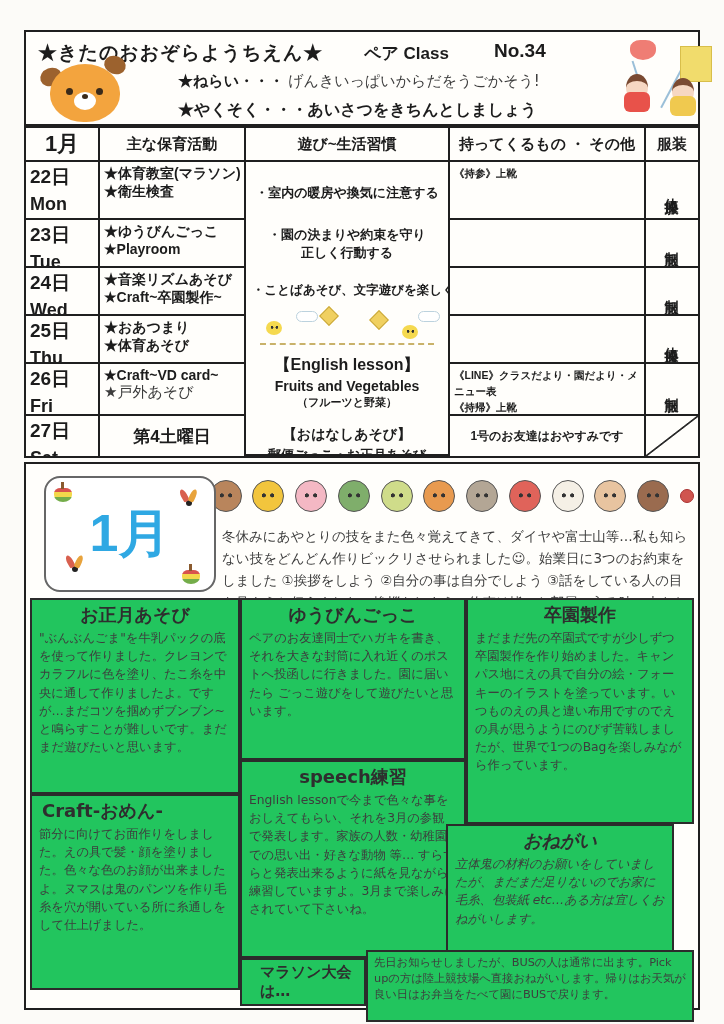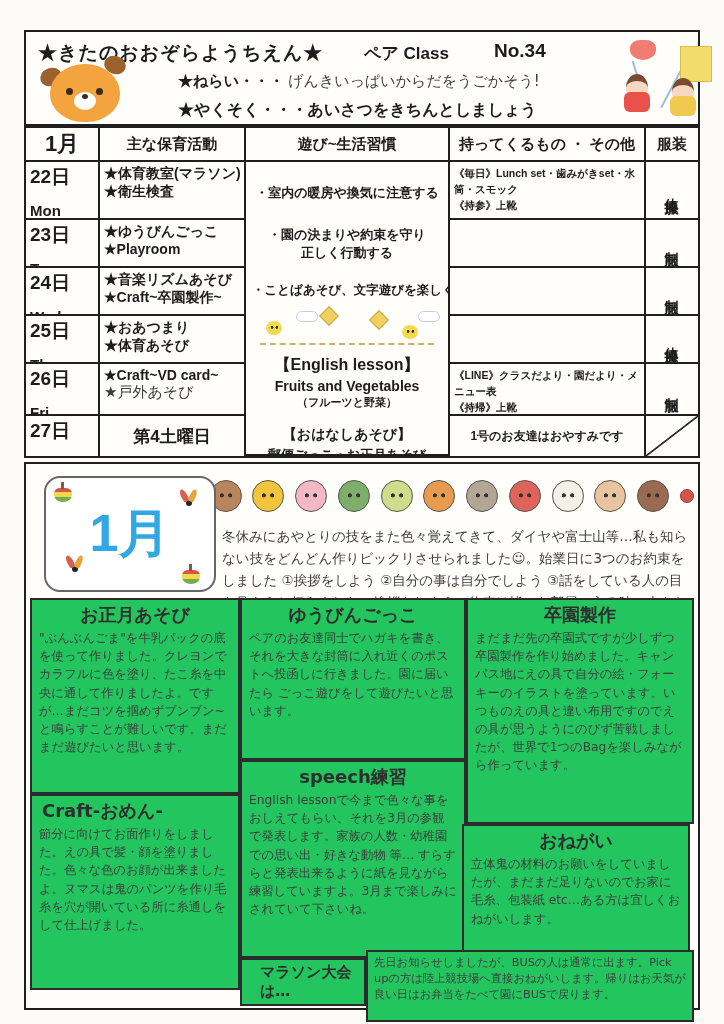--- a/index.html
+++ b/index.html
@@ -47,21 +47,21 @@
          grid-template-columns:74px 146px 204px 196px auto;
          grid-template-rows:34px 58px 48px 48px 48px 52px auto;}
   .cell{border-right:2px solid #1f1f1f;border-bottom:2px solid #1f1f1f;box-sizing:border-box;
         position:relative;overflow:hidden;}
   .cell.last-col{border-right:none;}
   .cell.last-row{border-bottom:none;}
   .th{display:flex;align-items:center;justify-content:center;font-size:15px;}
   .month-cell{font-size:22px;}
   .date-cell{padding:2px 4px;}
   .date-cell .d{font-size:19px;font-weight:bold;}
-  .date-cell .w{font-size:15px;font-weight:bold;margin-top:12px;}
+  .date-cell .w{font-size:18px;font-weight:bold;margin-top:4px;}
   .act-cell{padding:3px 4px;font-size:14px;display:flex;flex-direction:column;justify-content:flex-start;}
   .act-cell .a{white-space:nowrap;}
   .bring-cell{padding:4px 4px;font-size:10.5px;line-height:1.5;}
   .uni-cell{display:flex;align-items:center;justify-content:center;}
   .uni-text{writing-mode:vertical-rl;text-orientation:upright;font-weight:bold;font-size:14px;letter-spacing:2px;}
   .diag{background:linear-gradient(to bottom right,transparent 48%,#2a2a2a 49.3%,#2a2a2a 50.7%,transparent 52%);}
   .play-cell{grid-column:3;grid-row:2/8;padding:4px 6px;text-align:center;font-size:13px;}
   .play-cell .note1{margin-top:18px;font-weight:bold;}
   .play-cell .note2{margin-top:24px;font-weight:bold;line-height:1.4;}
   .play-cell .note3{margin-top:20px;font-weight:bold;font-size:12.5px;white-space:nowrap;}
@@ -110,21 +110,21 @@
 
   .section{position:absolute;border:2px solid #2b2b2b;box-sizing:border-box;background:#22c55e;}
   .section .title{text-align:center;font-weight:bold;font-size:18px;margin-top:3px;font-family:"DejaVu Sans",sans-serif;color:#2e2e2e;}
   .section .body{padding:2px 7px 4px 7px;font-size:12.3px;line-height:1.48;}
   .sec-newyear{left:4px;top:134px;width:210px;height:196px;}
   .sec-craft{left:4px;top:330px;width:210px;height:196px;}
   .sec-craft .title{text-align:left;padding-left:10px;}
   .sec-post{left:214px;top:134px;width:226px;height:162px;}
   .sec-speech{left:214px;top:296px;width:226px;height:198px;}
   .sec-grad{left:440px;top:134px;width:228px;height:226px;}
-  .sec-request{left:436px;top:360px;width:228px;height:134px;}
+  .sec-request{left:420px;top:360px;width:228px;height:134px;font-style:italic;}
   .sec-marathon-label{left:214px;top:494px;width:126px;height:48px;display:flex;align-items:center;}
   .sec-marathon-label .title{font-size:15px;margin:12px;padding-left:6px;text-align:left;}
   .sec-marathon-text{left:340px;top:486px;width:328px;height:72px;}
   .sec-marathon-text .body{font-size:11.3px;line-height:1.42;padding:3px 6px;}
 </style>
 </head>
 <body>
 
 <div class="page">
 
@@ -198,21 +198,20 @@
 
     <div class="cell date-cell" style="grid-row:2;grid-column:1;">
       <div class="d">22日</div>
         <div class="w">Mon</div>
     </div>
     <div class="cell act-cell print" style="grid-row:2;grid-column:2;">
       <div class="a">★体育教室(マラソン)</div>
         <div class="a">★衛生検査</div>
     </div>
     <div class="cell bring-cell print" style="grid-row:2;grid-column:4;">
-      <div>《毎日》Lunch set・歯みがきset・水筒・スモック</div>
         <div>《持参》上靴</div>
     </div>
     <div class="cell uni-cell last-col" style="grid-row:2;grid-column:5;">
       <span class="uni-text">体操服</span>
     </div>
 
     <div class="cell date-cell" style="grid-row:3;grid-column:1;">
       <div class="d">23日</div>
         <div class="w">Tue</div>
     </div>

